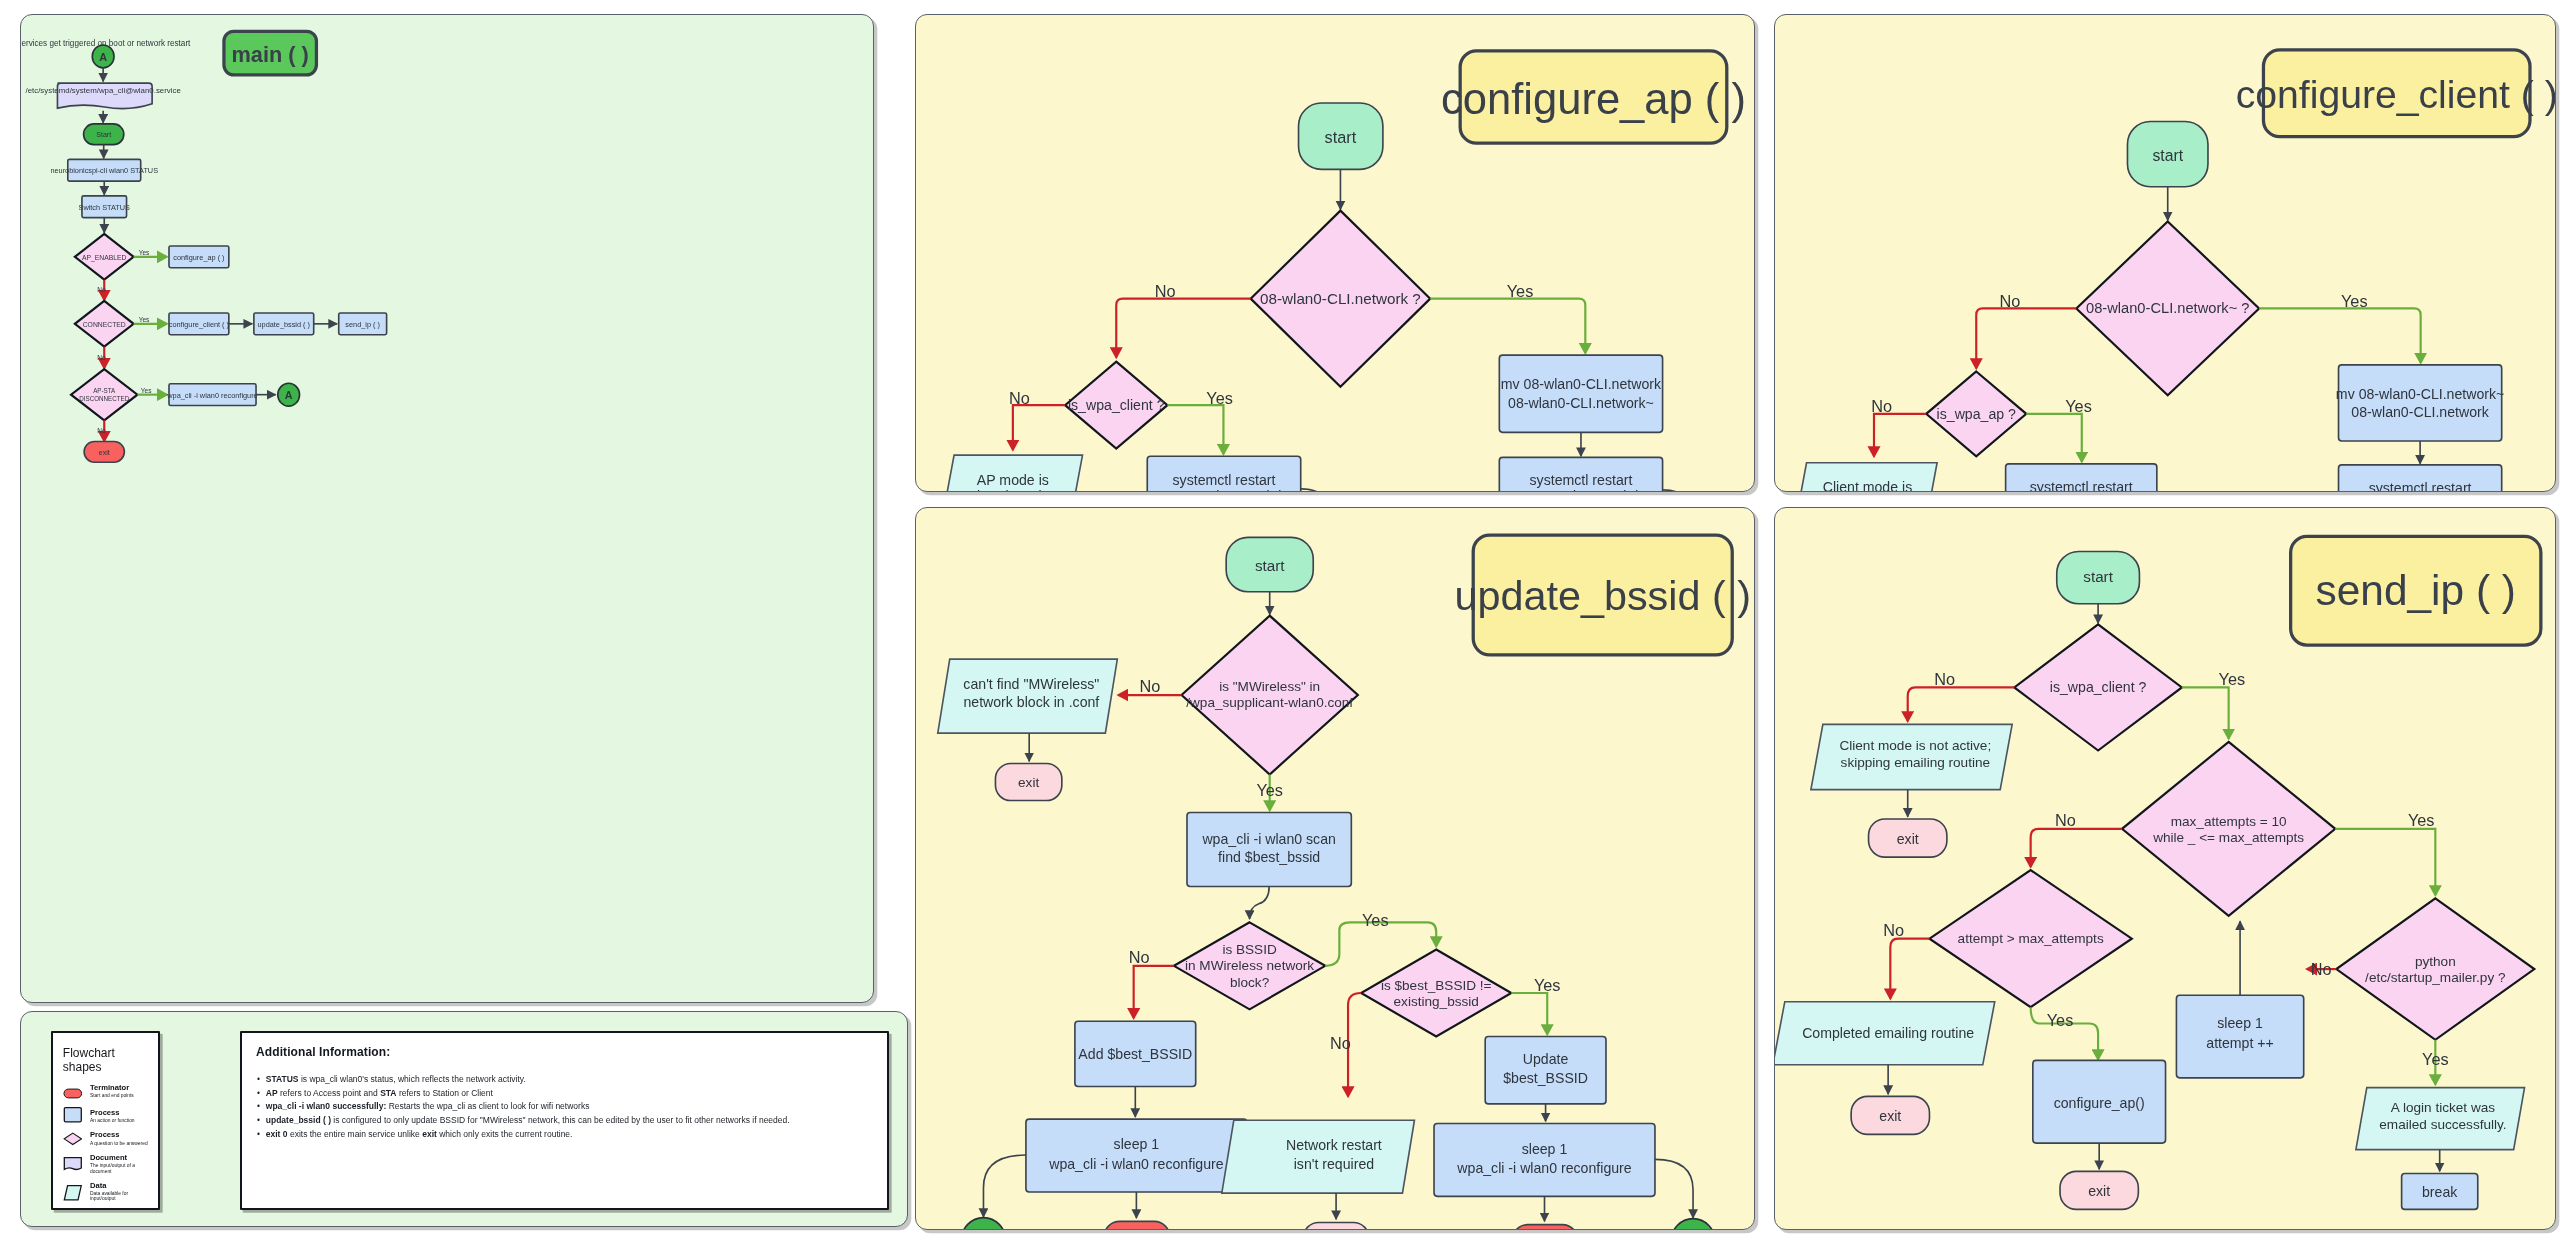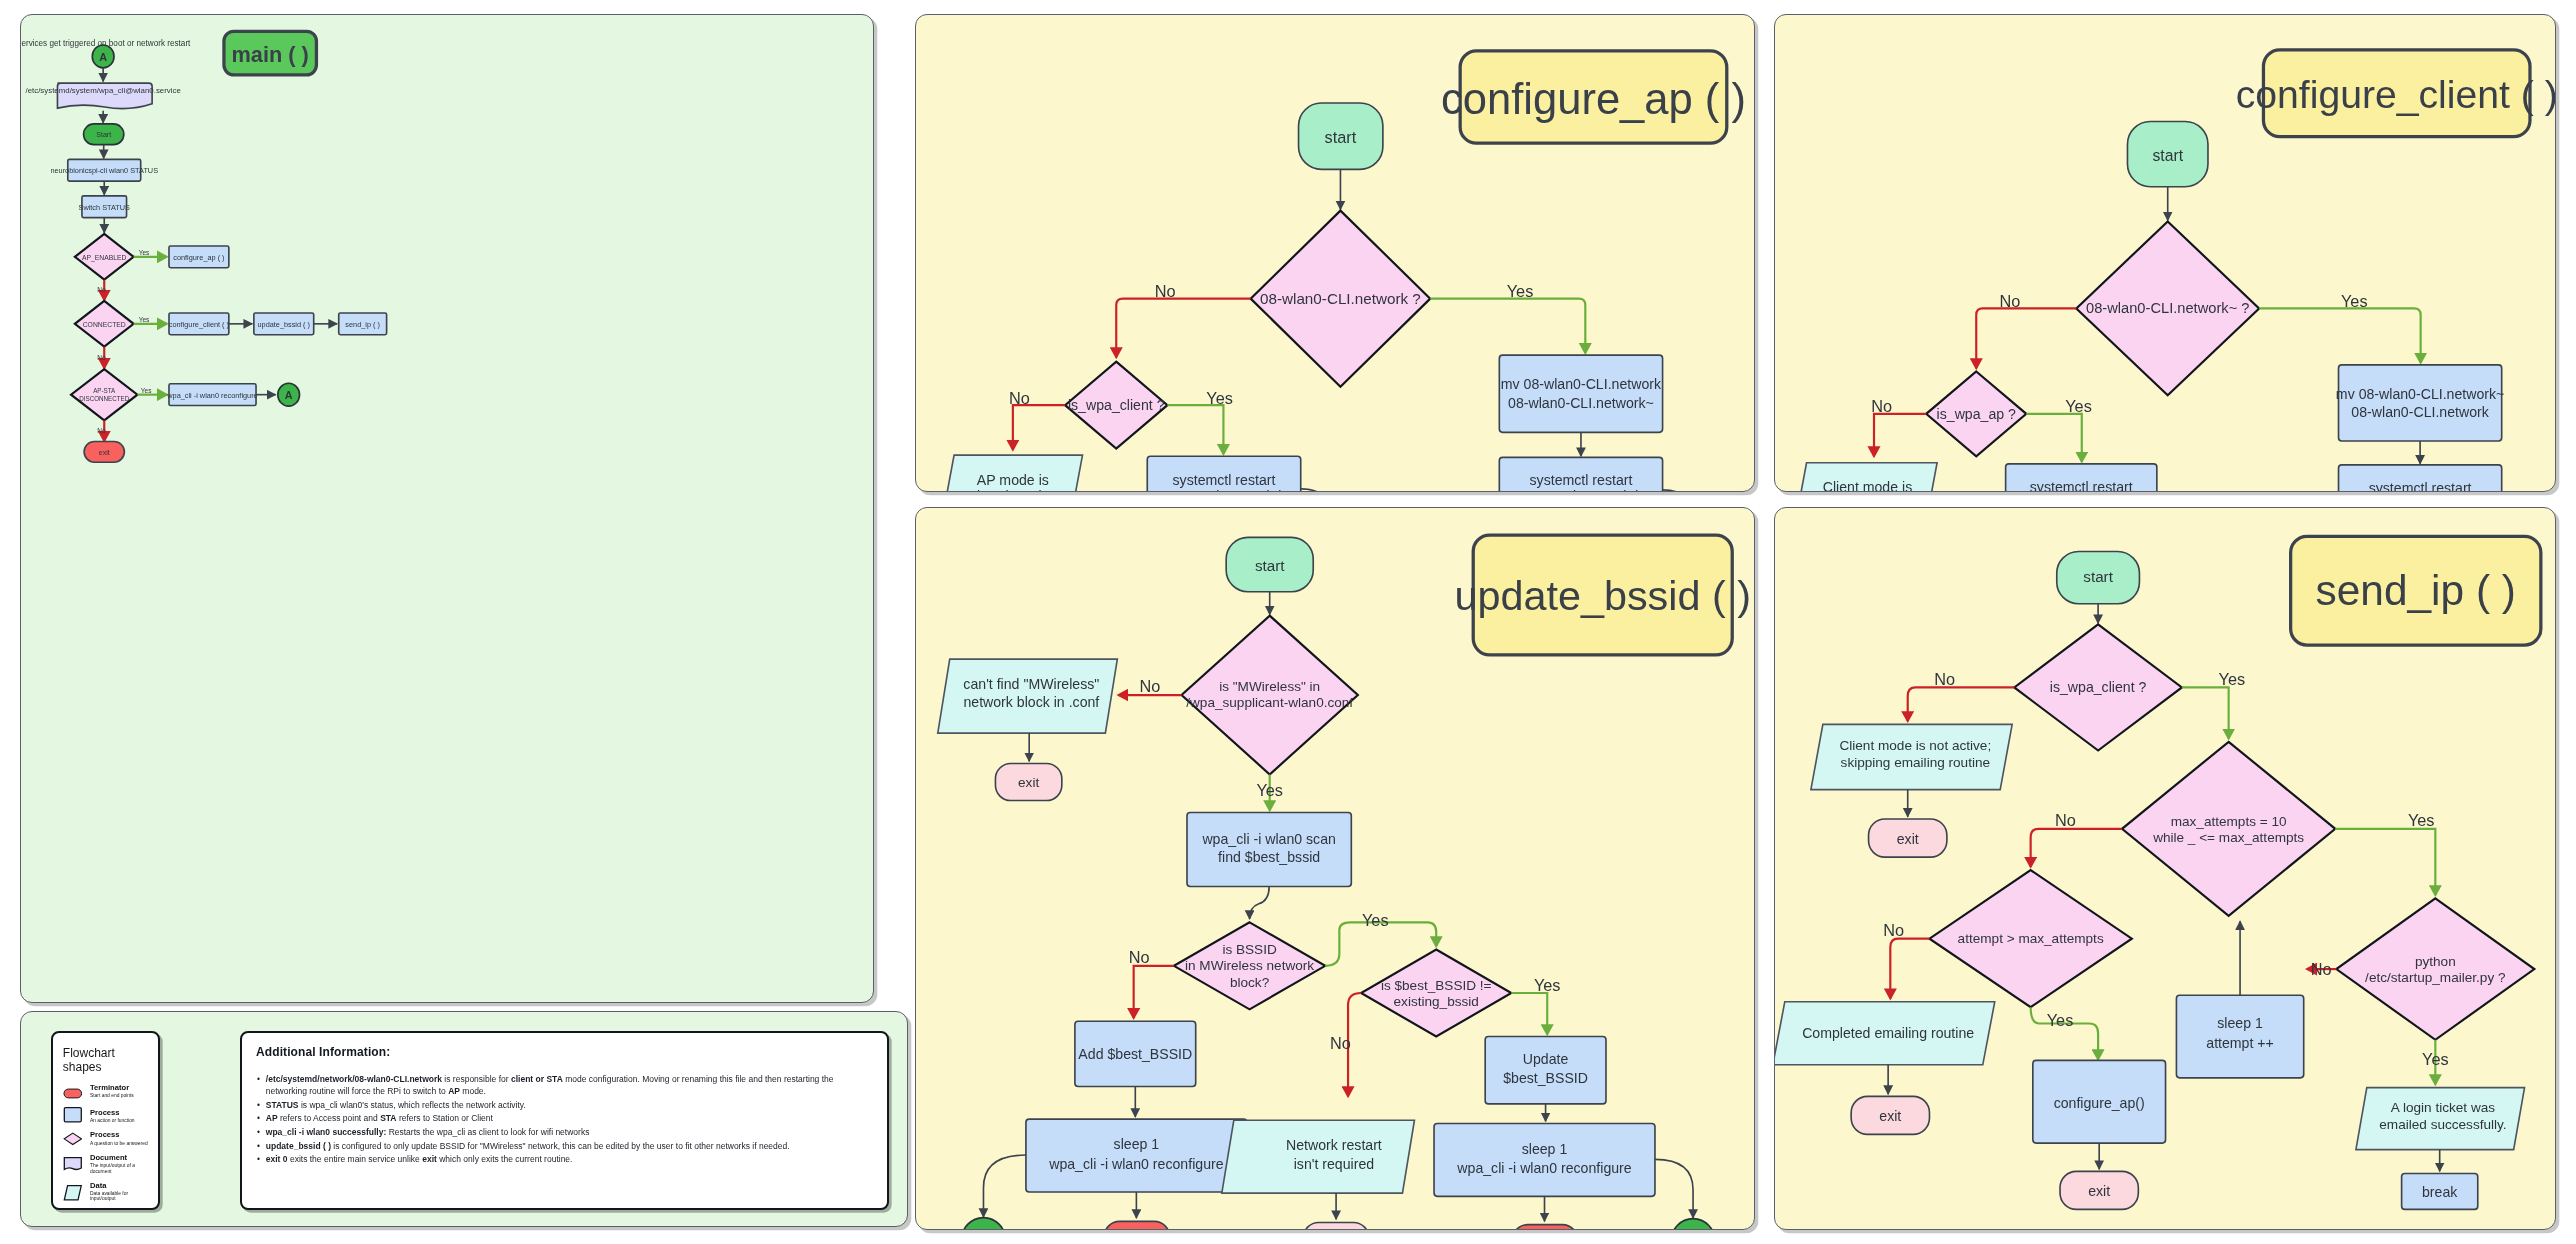--- a/index.html
+++ b/index.html
@@ -20,21 +20,21 @@
   .term-p{fill:#fbd9de;stroke:#3c434d;stroke-width:3;}
   .term-gr{fill:#a8efc9;stroke:#3c434d;stroke-width:3;}
   .conn{fill:#3cb44a;stroke:#2b3138;stroke-width:3;}
   .doc{fill:#dcd9fb;stroke:#3c434d;stroke-width:3;}
   .data{fill:#d4f7f4;stroke:#4c5560;stroke-width:3;}
   .lbl{fill:#2f353d;font-family:"Liberation Sans",sans-serif;text-anchor:middle;dominant-baseline:central;}
   .ar-k{stroke:#3c434d;stroke-width:3;fill:none;}
   .ar-r{stroke:#cc2127;stroke-width:4;fill:none;}
   .ar-g{stroke:#6aaf3d;stroke-width:4;fill:none;}
   .yn{fill:#2f353d;font-family:"Liberation Sans",sans-serif;text-anchor:middle;dominant-baseline:central;}
-  .legend-card{position:absolute;box-sizing:border-box;background:#fff;border:2.2px solid #11161d;border-radius:8px;
+  .legend-card{position:absolute;box-sizing:border-box;background:#fff;border:2.2px solid #11161d;border-radius:1px;
                box-shadow:2.7px 2.7px 0 rgba(0,0,0,.30);}
   .legend-title{font-size:12px;color:#16181c;}
   .lg-row{display:flex;align-items:flex-end;gap:7.6px;margin-bottom:7.6px;}
   .lg-ico{width:19.6px;flex:0 0 19.6px;display:flex;align-items:center;justify-content:center;}
   .lg-name{font-size:7.6px;font-weight:bold;color:#0d0f12;line-height:1.1;}
   .lg-desc{font-size:4.9px;color:#16181c;line-height:1.1;margin-top:1.1px;}
   .info-h{font-size:12px;font-weight:bold;color:#14181d;letter-spacing:0.1px;}
   .info-ul{margin:0;padding:0;list-style:none;}
   .info-ul li{font-size:8.5px;color:#1b1f26;line-height:1.42;margin-bottom:1.6px;padding-left:9.8px;position:relative;}
   .info-ul li:before{content:"\2022";position:absolute;left:1.1px;top:0;}
@@ -620,21 +620,20 @@
           <div class="lg-name">Data</div>
           <div class="lg-desc">Data available for input/output</div>
         </div>
       </div>
     </div>
   </div>
 
   <div class="legend-card" style="left:240px;top:1031px;width:649px;height:179px;padding:12px 14px;">
     <div class="info-h">Additional Information:</div>
     <ul class="info-ul" style="margin-top:14px;">
-      <li><b>/etc/systemd/network/08-wlan0-CLI.network</b> is responsible for <b>client or STA</b> mode configuration. Moving or renaming this file and then restarting the networking routine will force the RPi to switch to <b>AP</b> mode.</li>
       <li><b>STATUS</b> is wpa_cli wlan0's status, which reflects the network activity.</li>
       <li><b>AP</b> refers to Access point and <b>STA</b> refers to Station or Client</li>
       <li><b>wpa_cli -i wlan0 successfully:</b> Restarts the wpa_cli as client to look for wifi networks</li>
       <li><b>update_bssid ( )</b> is configured to only update BSSID for "MWireless" network, this can be edited by the user to fit other networks if needed.</li>
       <li><b>exit 0</b> exits the entire main service unlike <b>exit</b> which only exits the current routine.</li>
     </ul>
   </div>
 
 </div>
 

